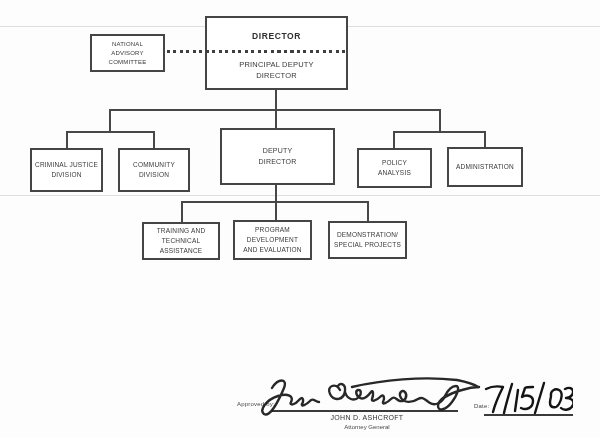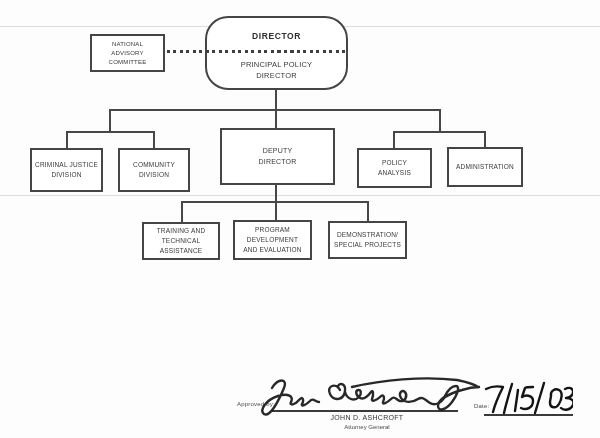--- a/index.html
+++ b/index.html
@@ -9,21 +9,21 @@
     font-family:"Liberation Sans","DejaVu Sans",sans-serif;
   }
   .scanline{position:absolute;left:0;width:600px;height:1px;background:#dedede;z-index:0;}
   .line{position:absolute;background:#474747;z-index:0;}
   .box{
     position:absolute;background:#ffffff;border:2px solid #454545;box-sizing:border-box;
     display:flex;align-items:center;justify-content:center;text-align:center;
     color:#383838;font-size:6.5px;line-height:1.5;white-space:pre-line;
     letter-spacing:0.2px;z-index:1;
   }
-  .box--director{flex-direction:column;padding:0;border-radius:23px;}
+  .box--director{flex-direction:column;padding:0;}
   .dir-title{height:36px;display:flex;align-items:center;justify-content:center;
     font-weight:bold;font-size:8.5px;letter-spacing:0.6px;color:#2f2f2f;width:100%;}
   .dir-sub{flex:1;display:flex;align-items:center;justify-content:center;
     font-size:7.5px;line-height:1.45;white-space:pre-line;width:100%;}
   .dotted{
     position:absolute;left:167px;top:50px;width:179px;height:3px;z-index:3;
     background:repeating-linear-gradient(90deg,#3f3f3f 0 3px,transparent 3px 6.5px);
   }
   .deputy{font-size:7px;}
   .smalltext{position:absolute;color:#474747;font-size:6px;letter-spacing:0.2px;z-index:2;}
@@ -59,21 +59,21 @@
   <div class="line" style="left:367px;top:201px;width:2px;height:20px"></div>
 
   <div class="dotted"></div>
 
   <div class="box" style="left:90px;top:34px;width:75px;height:38px;font-size:6px">NATIONAL
 ADVISORY
 COMMITTEE</div>
 
   <div class="box box--director" style="left:205px;top:16px;width:143px;height:74px">
     <div class="dir-title">DIRECTOR</div>
-    <div class="dir-sub">PRINCIPAL POLICY
+    <div class="dir-sub">PRINCIPAL DEPUTY
 DIRECTOR</div>
   </div>
 
   <div class="box" style="left:30px;top:148px;width:73px;height:44px">CRIMINAL JUSTICE
 DIVISION</div>
 
   <div class="box" style="left:118px;top:148px;width:72px;height:44px">COMMUNITY
 DIVISION</div>
 
   <div class="box deputy" style="left:220px;top:128px;width:115px;height:57px">DEPUTY

